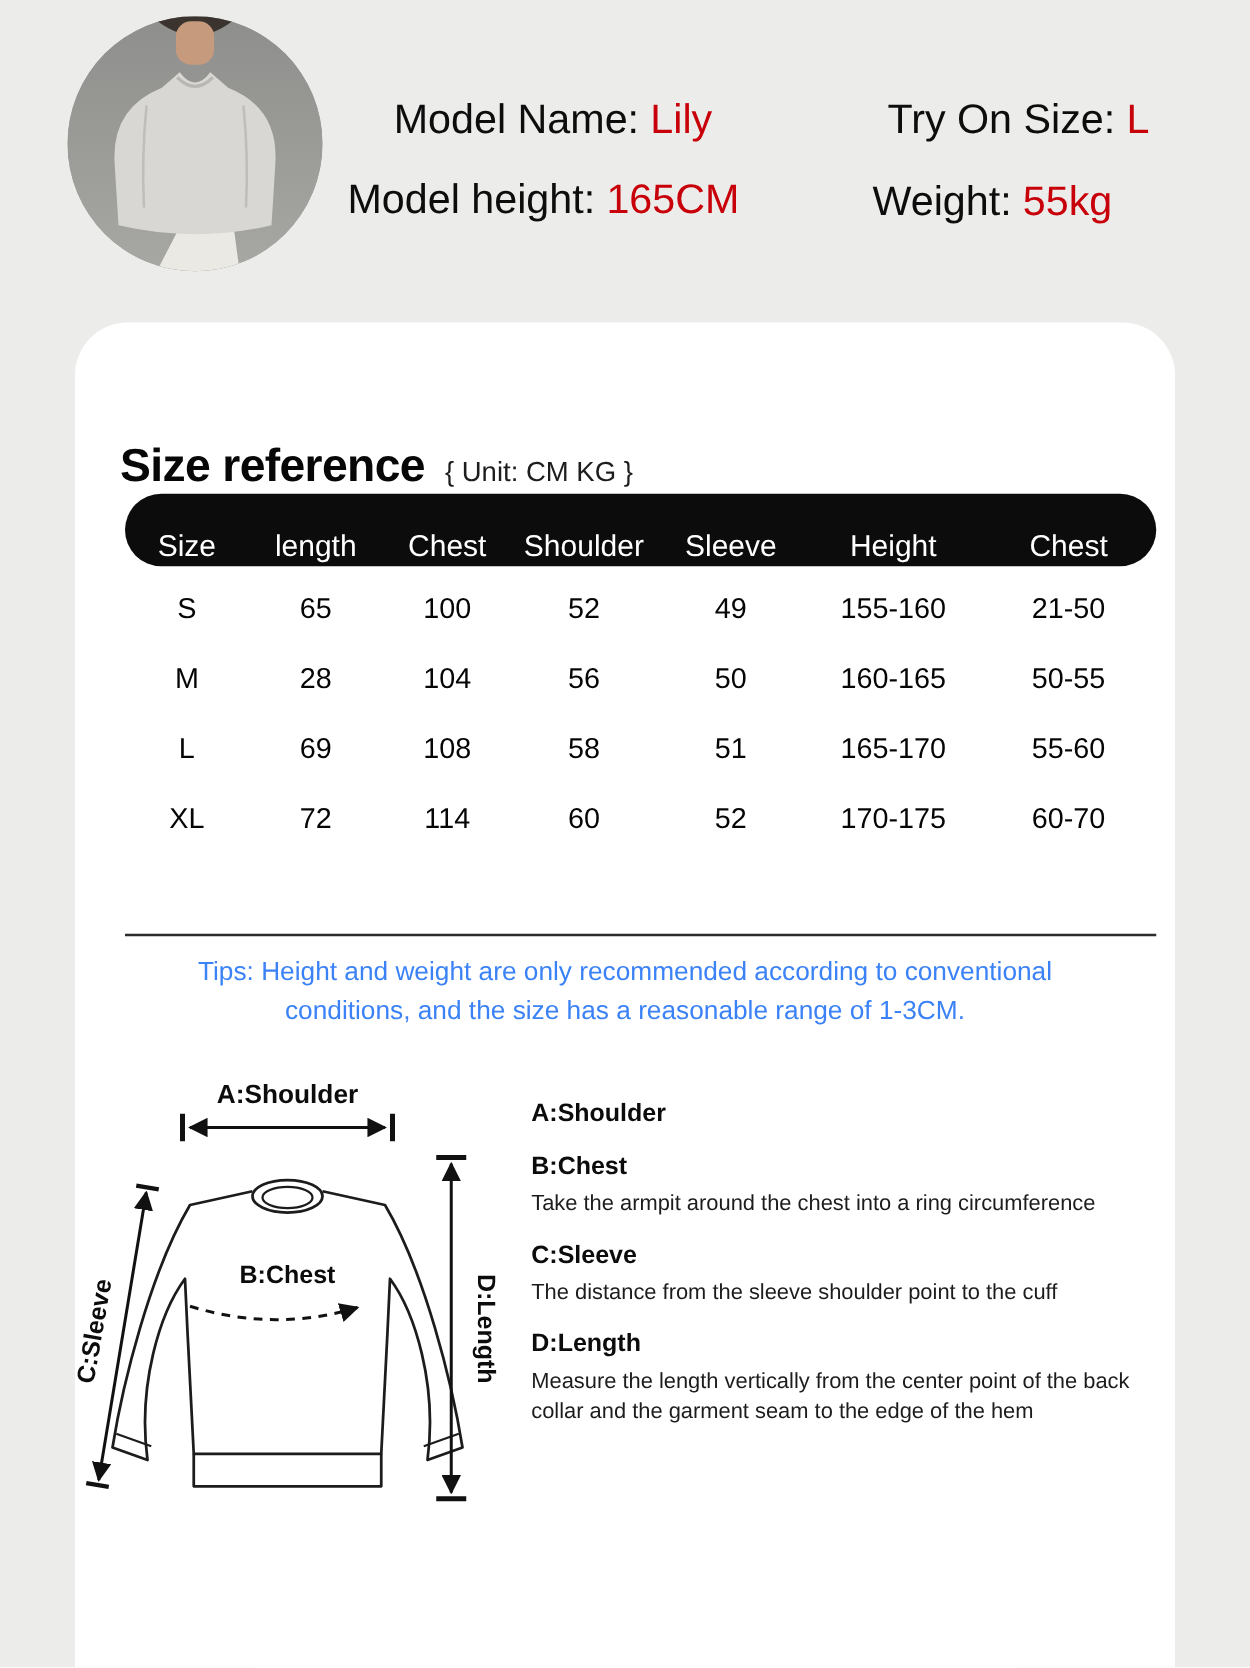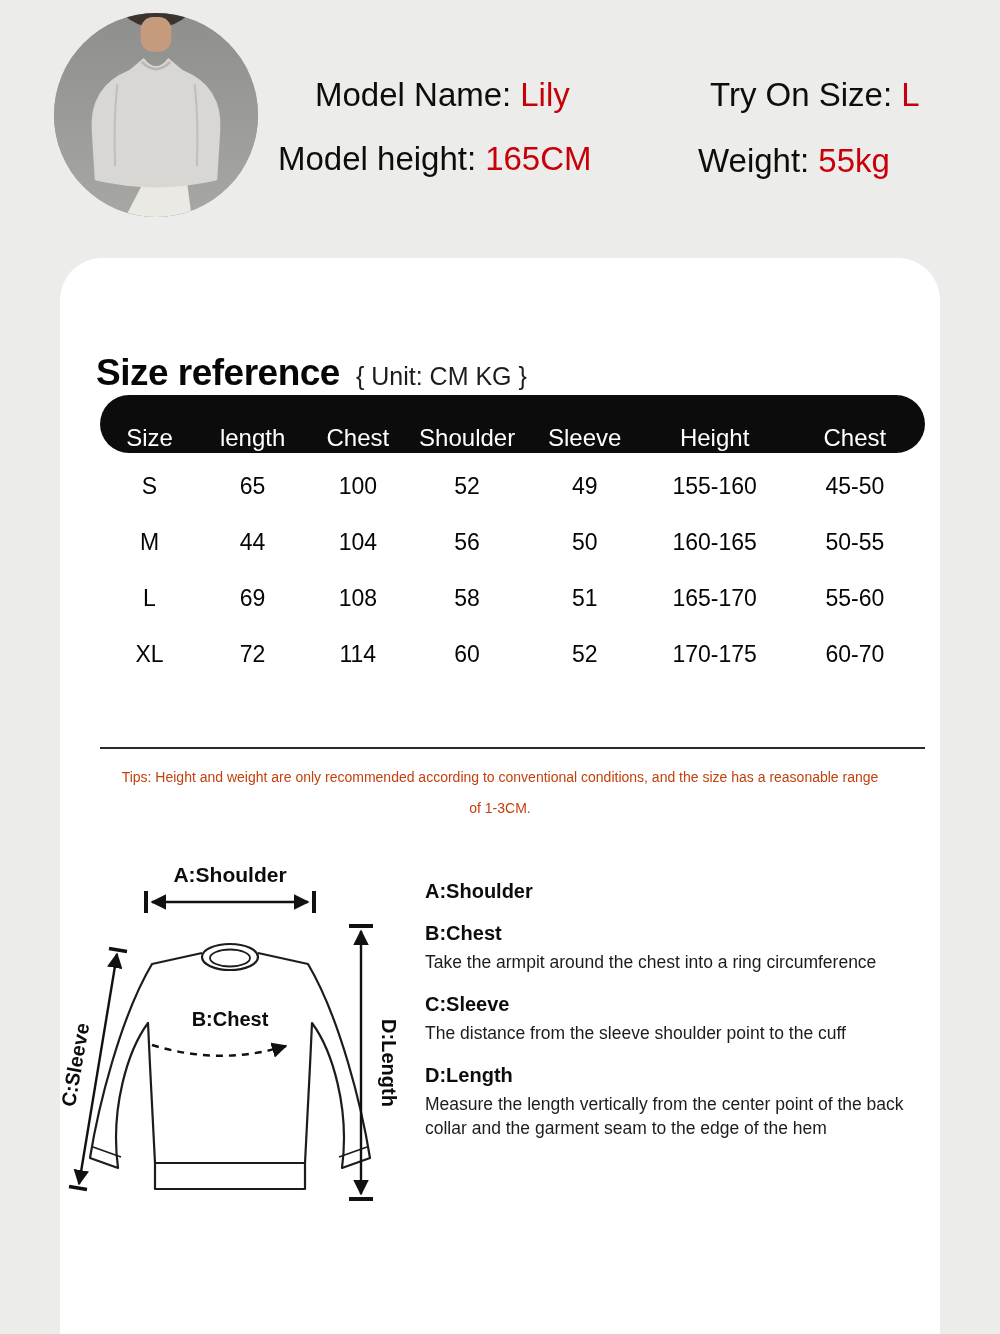--- a/index.html
+++ b/index.html
@@ -16,30 +16,30 @@
   .pos-name   { left:315px; top:76px;text-align:right; }
   .pos-tryon  { left:710px; top:76px; }
   .pos-height { left:278px; top:140px; }
   .pos-weight { left:698px; top:142px; }
 
   
   .card { position:absolute; left:60px; top:258px; width:880px; height:1076px; background:#ffffff; border-radius:42px 42px 0 0; }
 
   .title-row { position:absolute; left:36px; top:62px; display:flex; align-items:baseline;margin-top:32px; }
   .size-title { font-size:37px; font-weight:800; letter-spacing:-0.5px; color:#070707; }
-  .unit-note { font-size:25px; color:#1d1d1d; margin-left:16px; }
+  .unit-note { font-size:22px; color:#1d1d1d; margin-left:16px; }
 
   .pill, .tr { display:grid; grid-template-columns:12% 13% 12.5% 14% 14.5% 17% 17%; align-items:center; }
   .pill { position:absolute; left:40px; top:137px; width:825px; height:58px; background:var(--table-header-bg,#0c0c0c); border-radius:29px; color:#ffffff; }
   .pill .th { text-align:center; font-size:24px;margin-top:28px; }
   .tbody { position:absolute; left:40px; top:200px; width:825px; }
   .tr { height:56px; }
   .tr .td { text-align:center; font-size:23px; color:#050505; }
   .divider { position:absolute; left:40px; top:489px; width:825px; border-top:2px solid #2b2b2b; }
-  .tips { position:absolute; left:60px; top:504px; width:760px; text-align:center; font-size:14px; line-height:31px; color:#c2410c; }
+  .tips { position:absolute; left:60px; top:504px; width:760px; text-align:center; font-size:21px; line-height:31px; color:#3b82f6; }
 
   
   .diagram { position:absolute; left:0px; top:600px; width:395px; height:375px; }
   .defs { position:absolute; left:365px; top:622px; width:525px; }
   .def-block { margin-bottom:19px; }
   .def-term { font-size:20px; font-weight:bold; color:#0c0c0c; margin-bottom:5px; }
   .def-desc { font-size:17.5px; line-height:24px; color:#1c1c1c; }
 </style>
 </head>
 <body>
@@ -87,25 +87,25 @@
         <div class="th">Chest</div>
       </div>
     <div class="tbody">
         <div class="tr">
           <div class="td">S</div>
           <div class="td">65</div>
           <div class="td">100</div>
           <div class="td">52</div>
           <div class="td">49</div>
           <div class="td">155-160</div>
-          <div class="td">45-50</div>
+          <div class="td">21-50</div>
         </div>
         <div class="tr">
           <div class="td">M</div>
-          <div class="td">44</div>
+          <div class="td">28</div>
           <div class="td">104</div>
           <div class="td">56</div>
           <div class="td">50</div>
           <div class="td">160-165</div>
           <div class="td">50-55</div>
         </div>
         <div class="tr">
           <div class="td">L</div>
           <div class="td">69</div>
           <div class="td">108</div>

